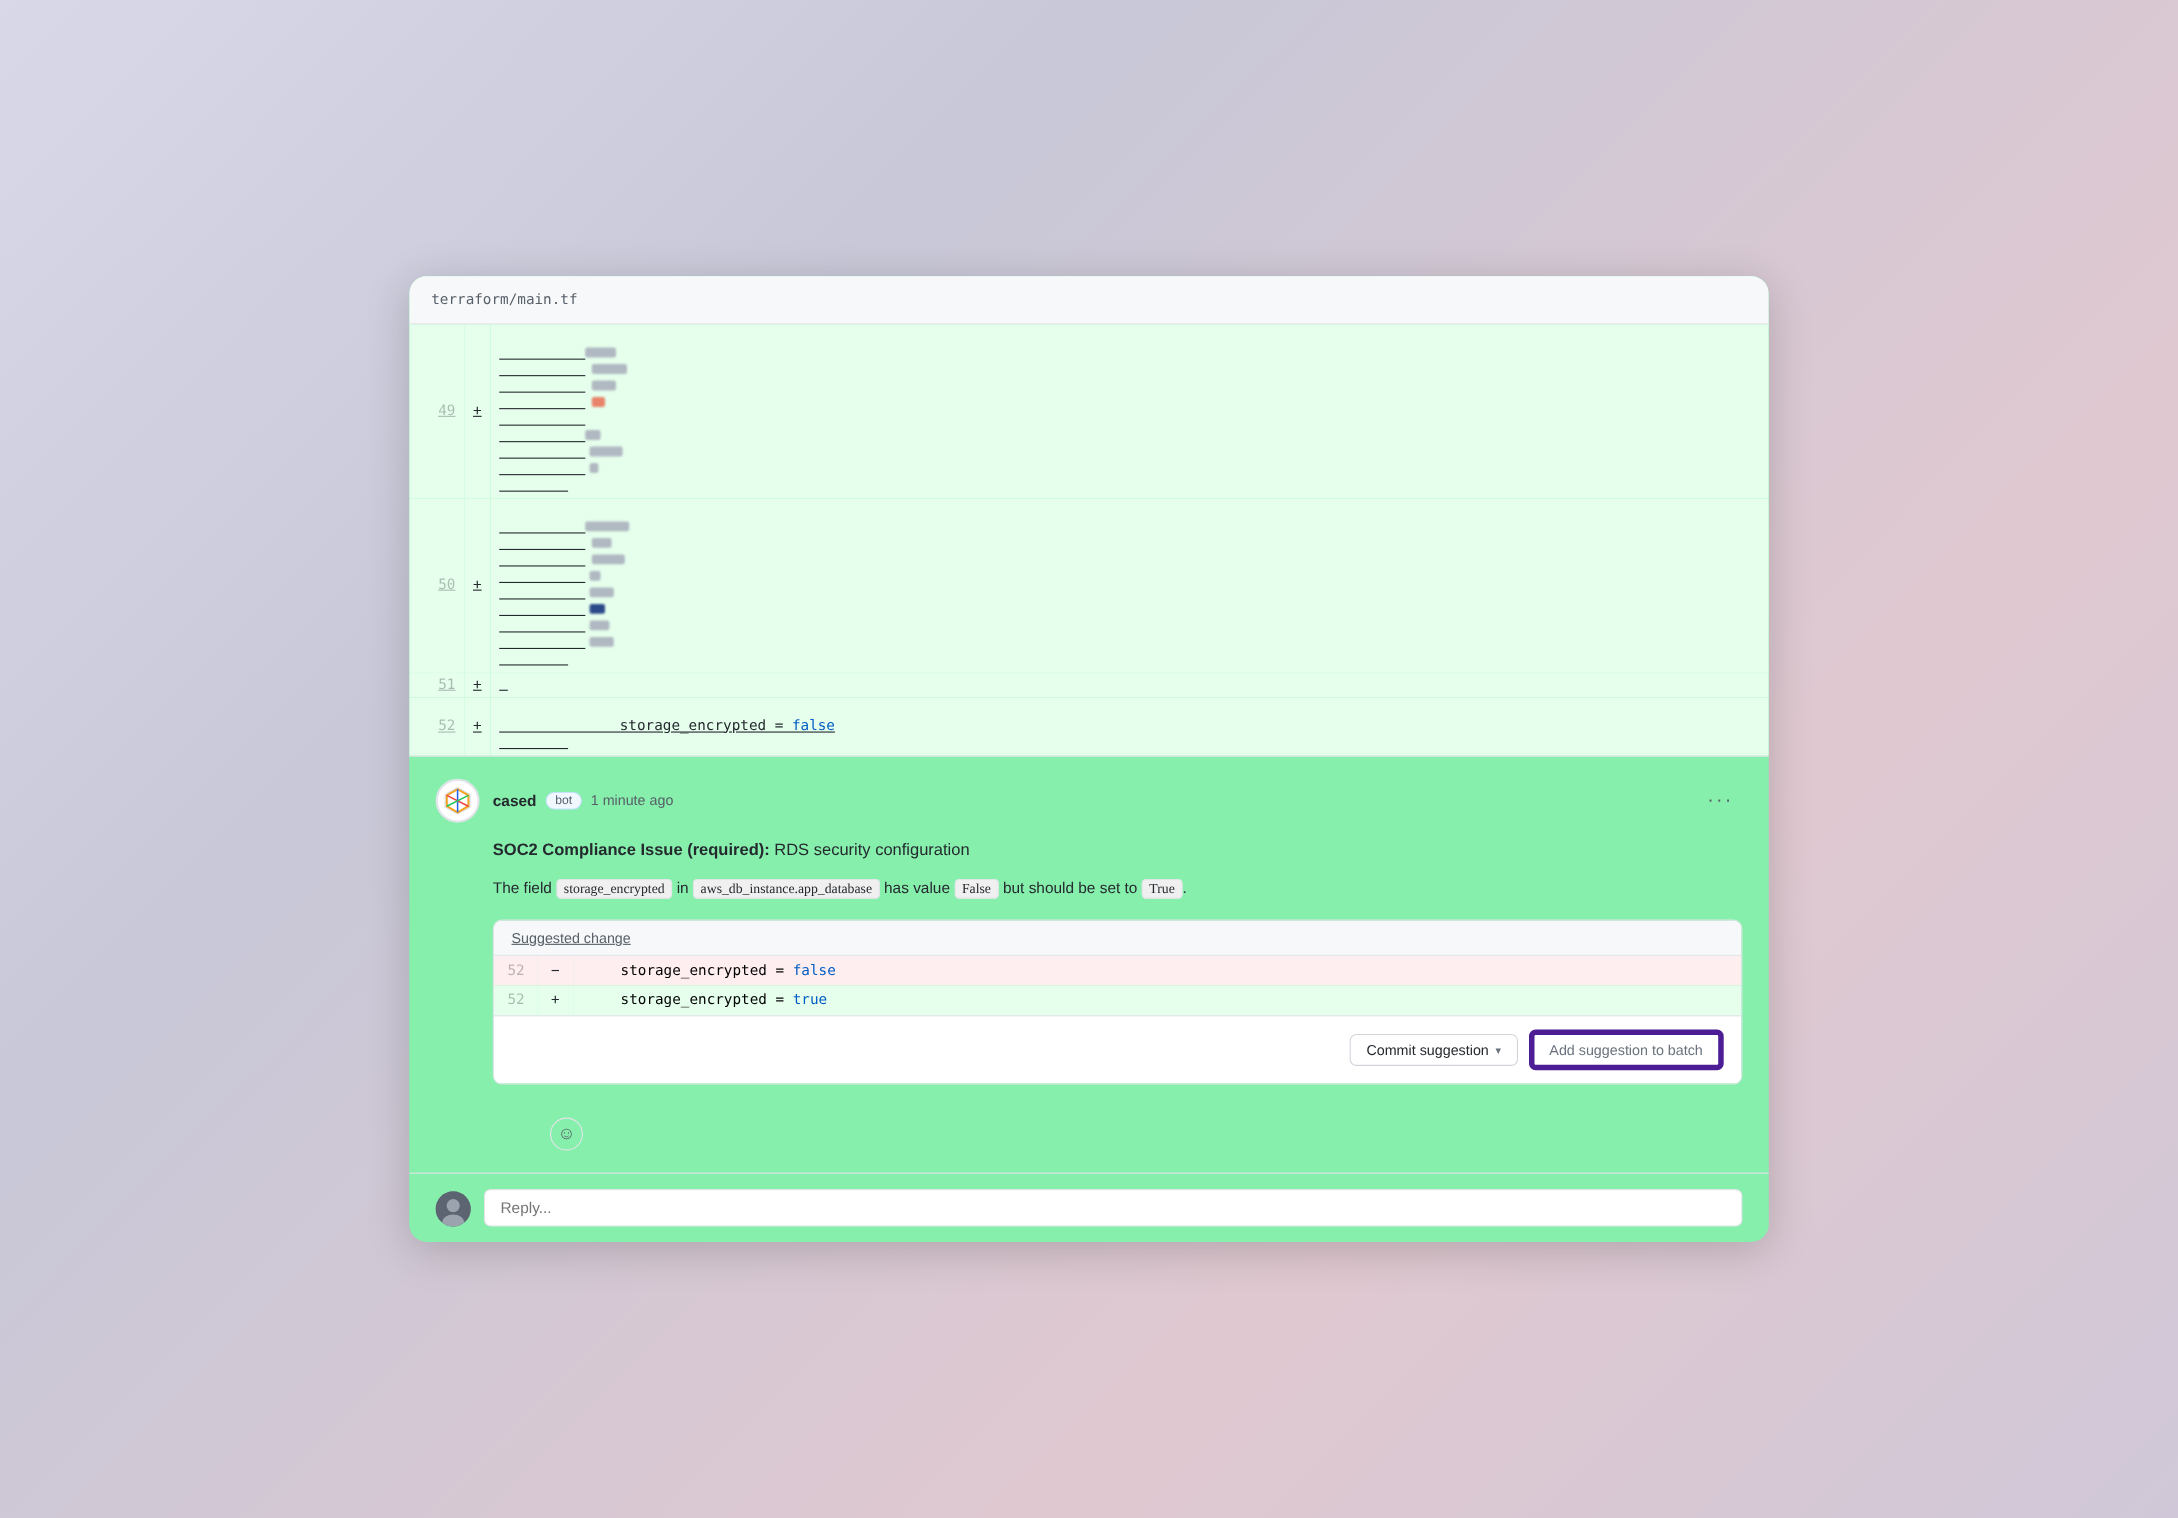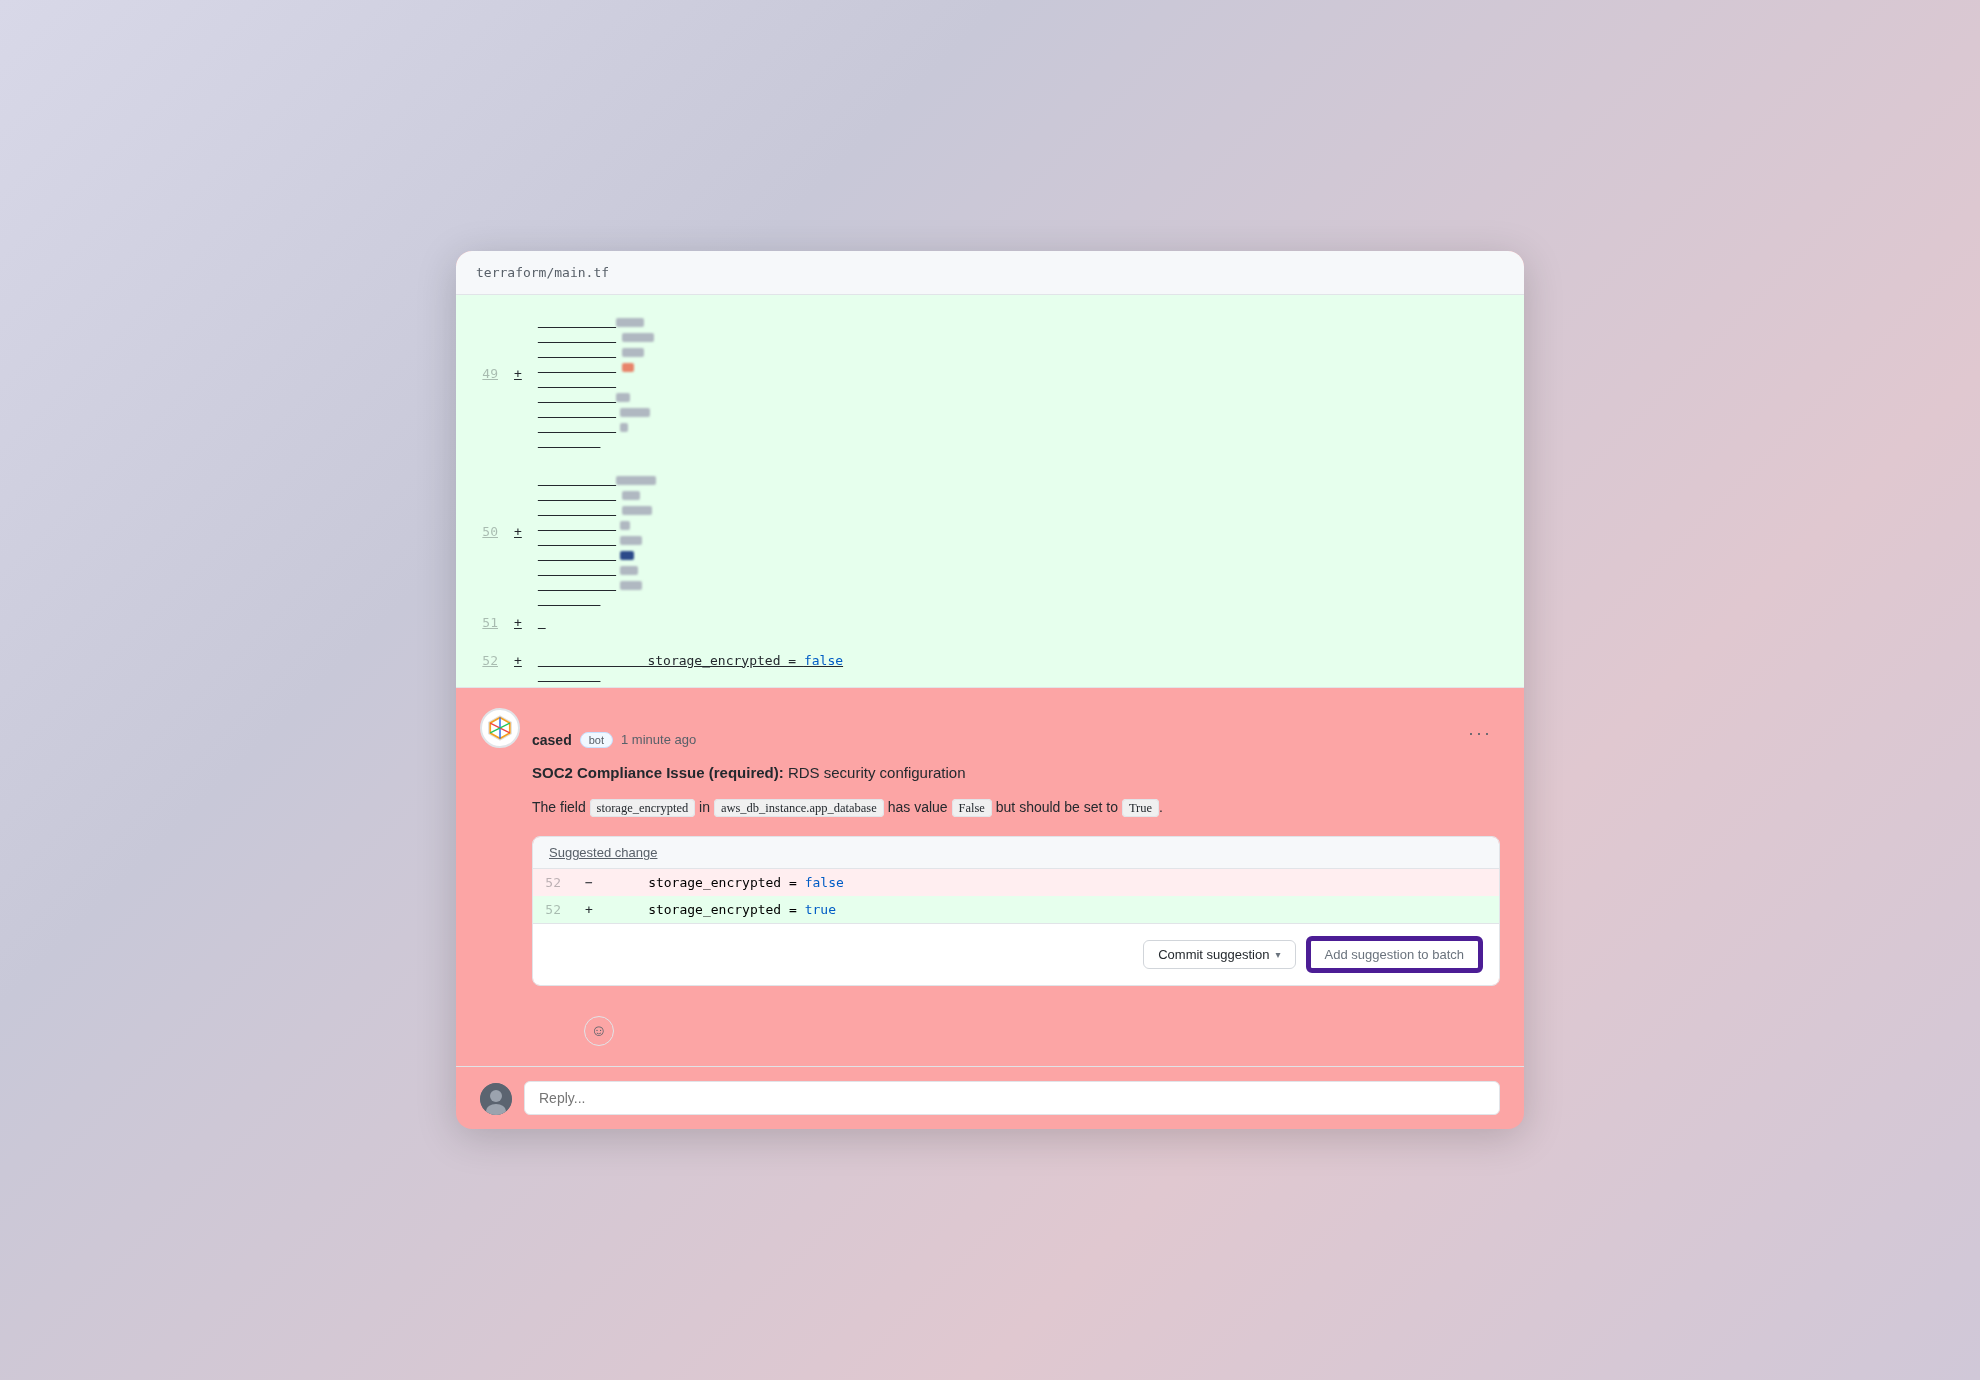--- a/index.html
+++ b/index.html
@@ -6,23 +6,23 @@
     body {
       width: 1980px;
       height: 1380px;
       background: linear-gradient(135deg, #d8d8e8 0%, #c8c8d8 30%, #e0c8d0 70%, #d0c8d8 100%);
       display: flex;
       align-items: center;
       justify-content: center;
       font-family: -apple-system, BlinkMacSystemFont, 'Segoe UI', Helvetica, Arial, sans-serif;
     }
     .card {
-      background: #fca5a5;
+      background: #86efac;
       border-radius: 16px;
-      width: 1068px;
+      width: 1236px;
       box-shadow: 0 8px 40px rgba(0,0,0,0.18);
       overflow: hidden;
     }
     
     .file-header {
       padding: 14px 20px;
       border-bottom: 1px solid #e1e4e8;
       font-size: 13px;
       color: #586069;
       font-family: 'SFMono-Regular', Consolas, monospace;
@@ -58,21 +58,21 @@
     .diff-content {
       color: #24292e;
     }
     
     .comment-section {
       border-top: 1px solid #e1e4e8;
       padding: 20px 24px 0 24px;
     }
     .comment-header {
       display: flex;
-      align-items: flex-end;
+      align-items: center;
       margin-bottom: 14px;
     }
     .avatar-logo {
       width: 40px;
       height: 40px;
       border-radius: 50%;
       border: 2px solid #e1e4e8;
       display: flex;
       align-items: center;
       justify-content: center;

